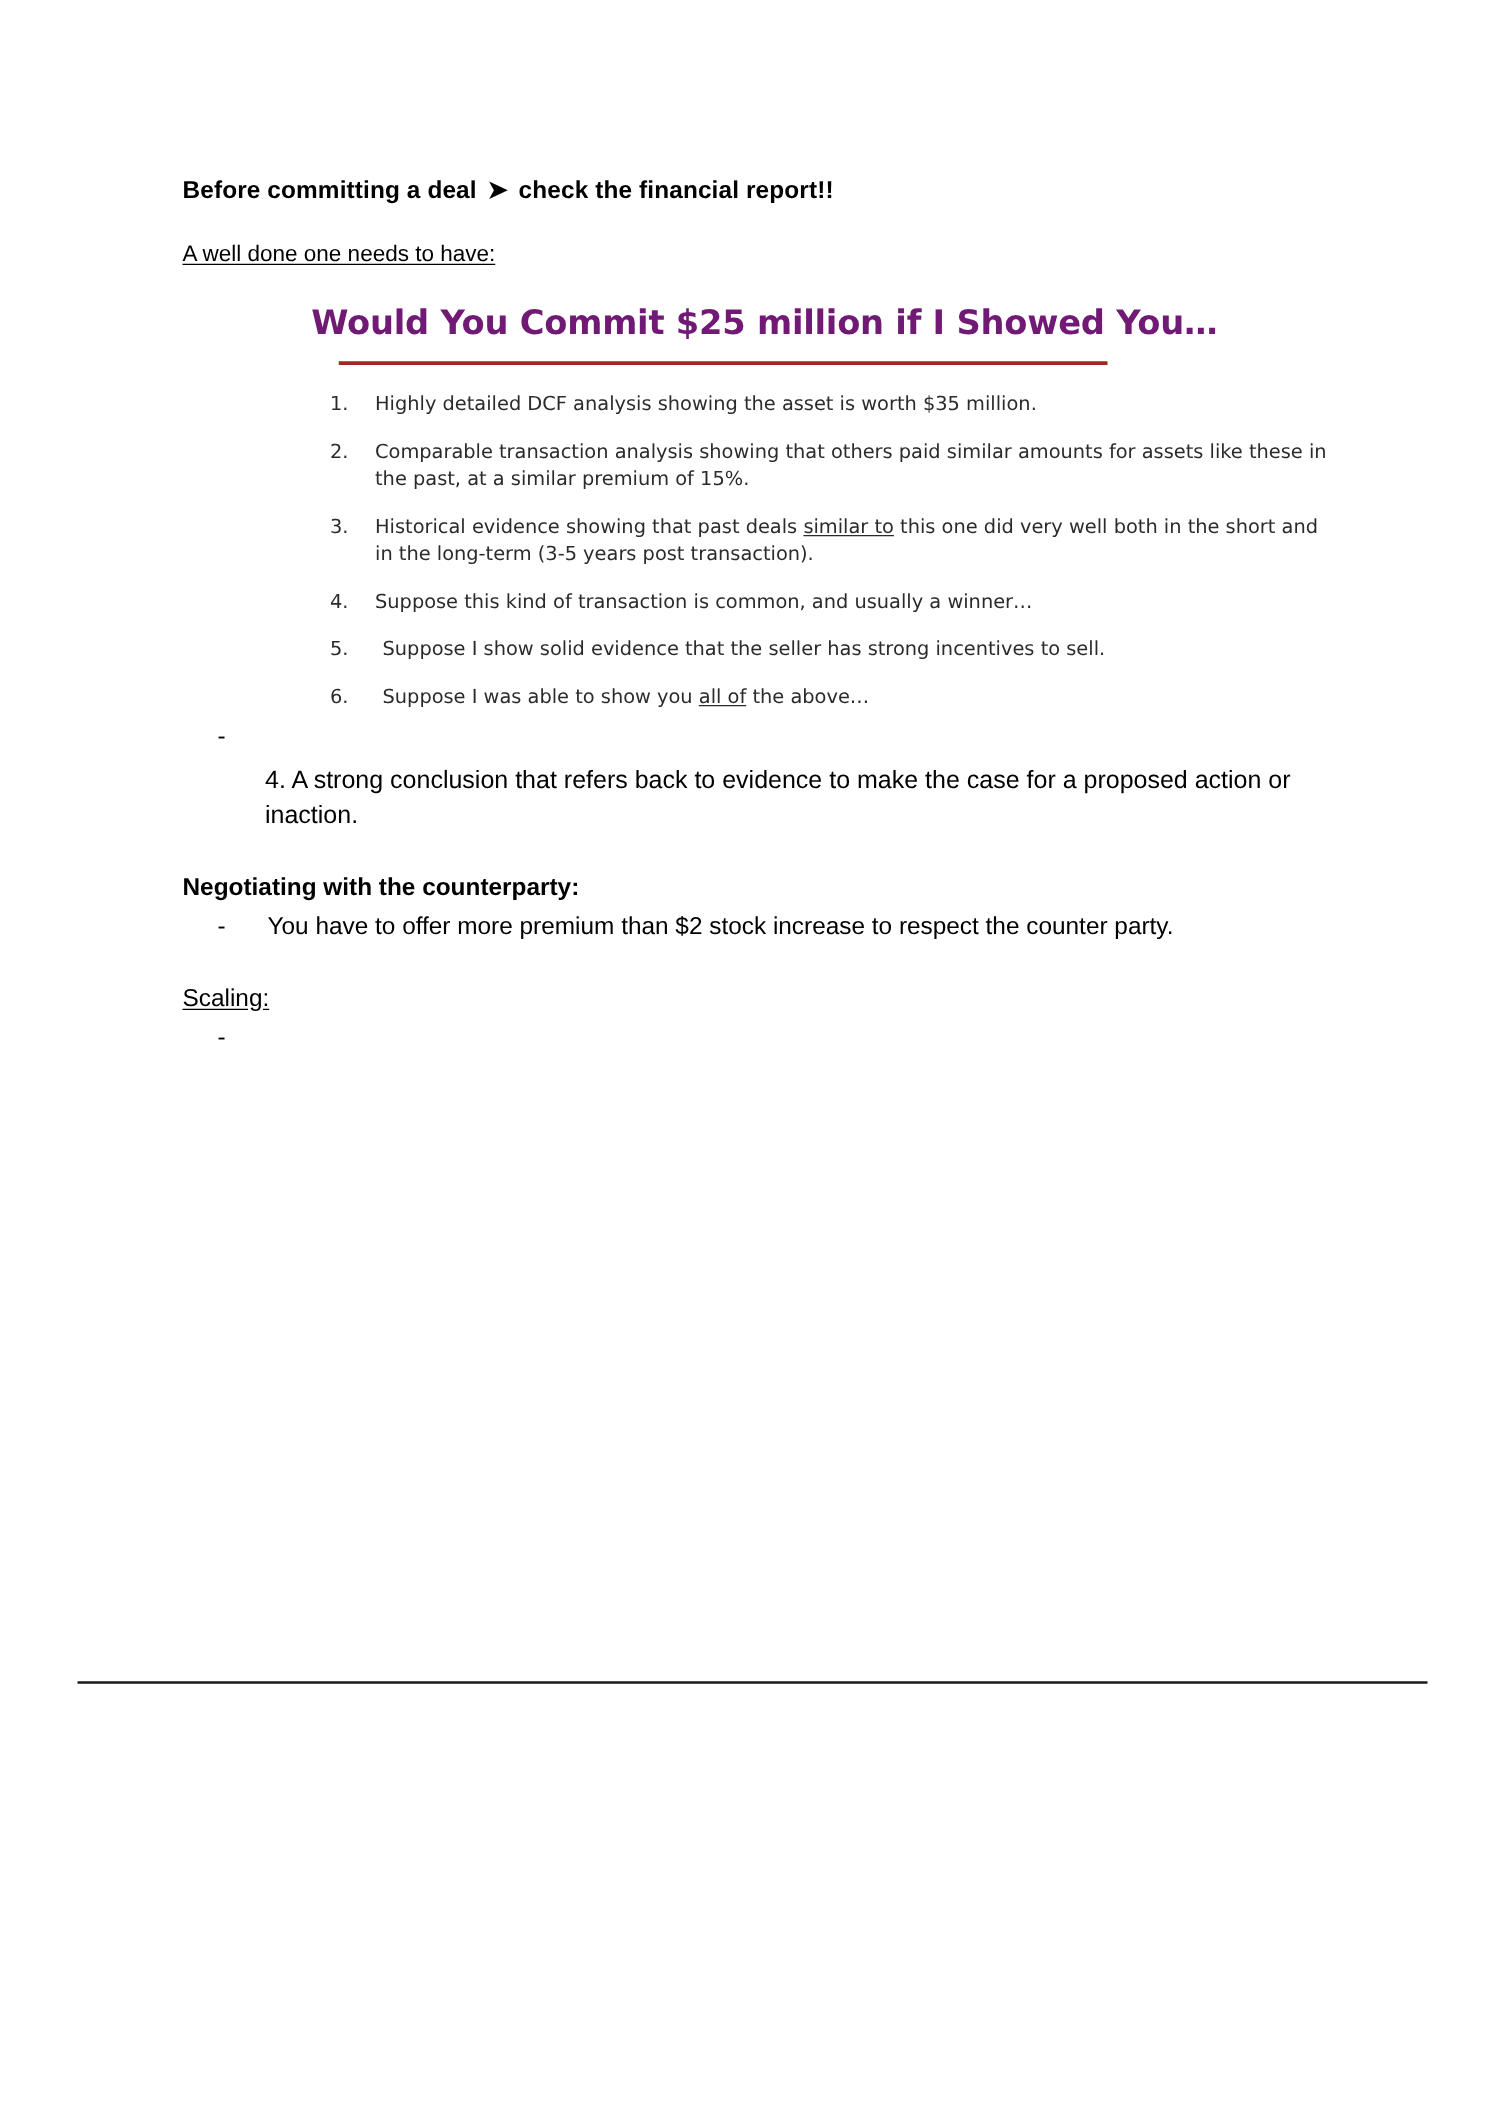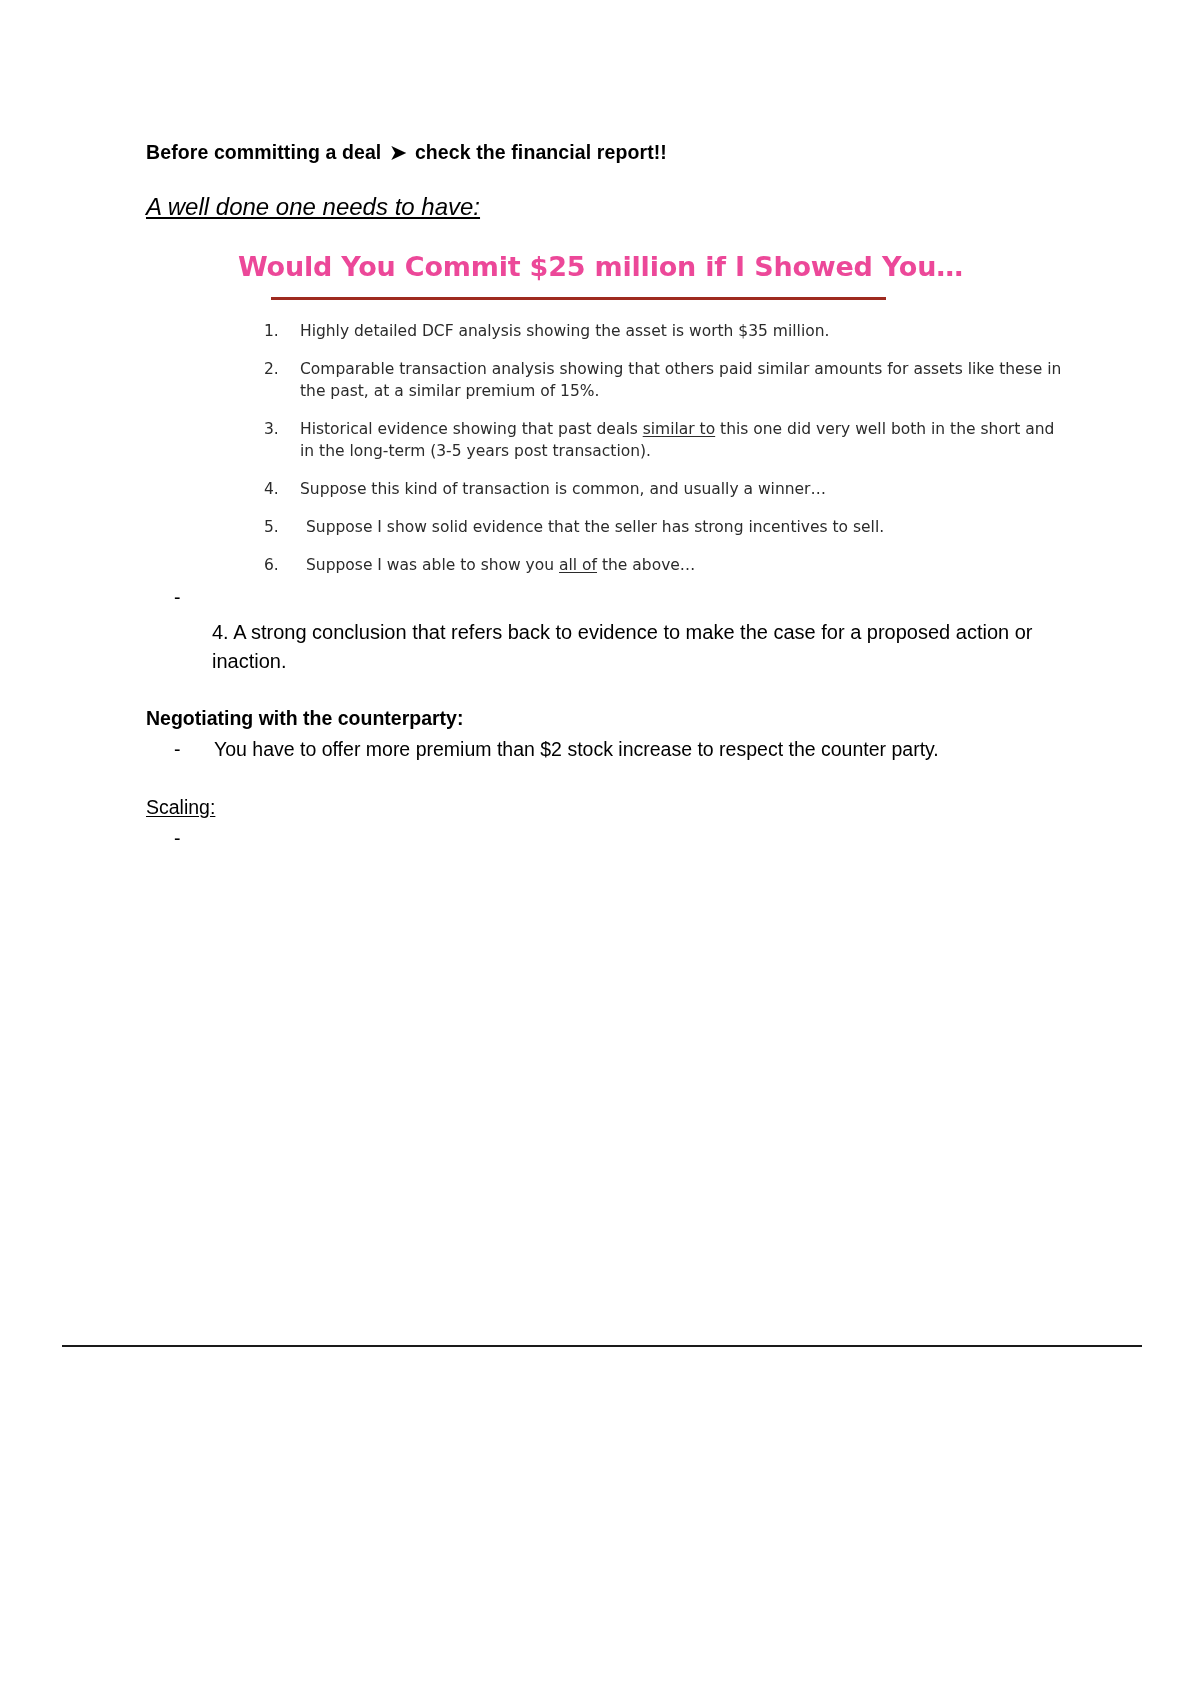--- a/index.html
+++ b/index.html
@@ -39,24 +39,23 @@
   }
   .arrow-glyph {
     font-weight: bold;
     padding: 0 3px;
   }
   .underlined {
     text-decoration: underline;
     text-underline-offset: 2px;
   }
   .lead-line {
-    font-size: 24px;
+    font-size: 18px;
     margin: 0 0 6px 0;
     line-height: 1.35;
-    font-style: italic;
   }
   ol.numlist {
     list-style: none;
     margin: 0;
     padding: 0 0 0 72px;
   }
   ol.numlist li {
     font-size: 19.5px;
     line-height: 1.42;
     margin: 0;
@@ -67,23 +66,23 @@
   .slide {
     position: relative;
     margin: 26px 0 0 0;
     padding: 0 0 0 92px;
     width: 828px;
   }
   .slide-title {
     font-family: "DejaVu Sans", sans-serif;
     font-size: 27px;
     font-weight: 600;
-    color: #ec4899;
+    color: #701a75;
     letter-spacing: -0.2px;
-    margin: 0 0 0 0;
+    margin: 0 0 0 11px;
     line-height: 1.25;
   }
   .slide-rule {
     width: 615px;
     height: 3px;
     background: #9e2a1f;
     margin: 14px 0 20px 33px;
   }
   ol.slide-list {
     list-style: none;

